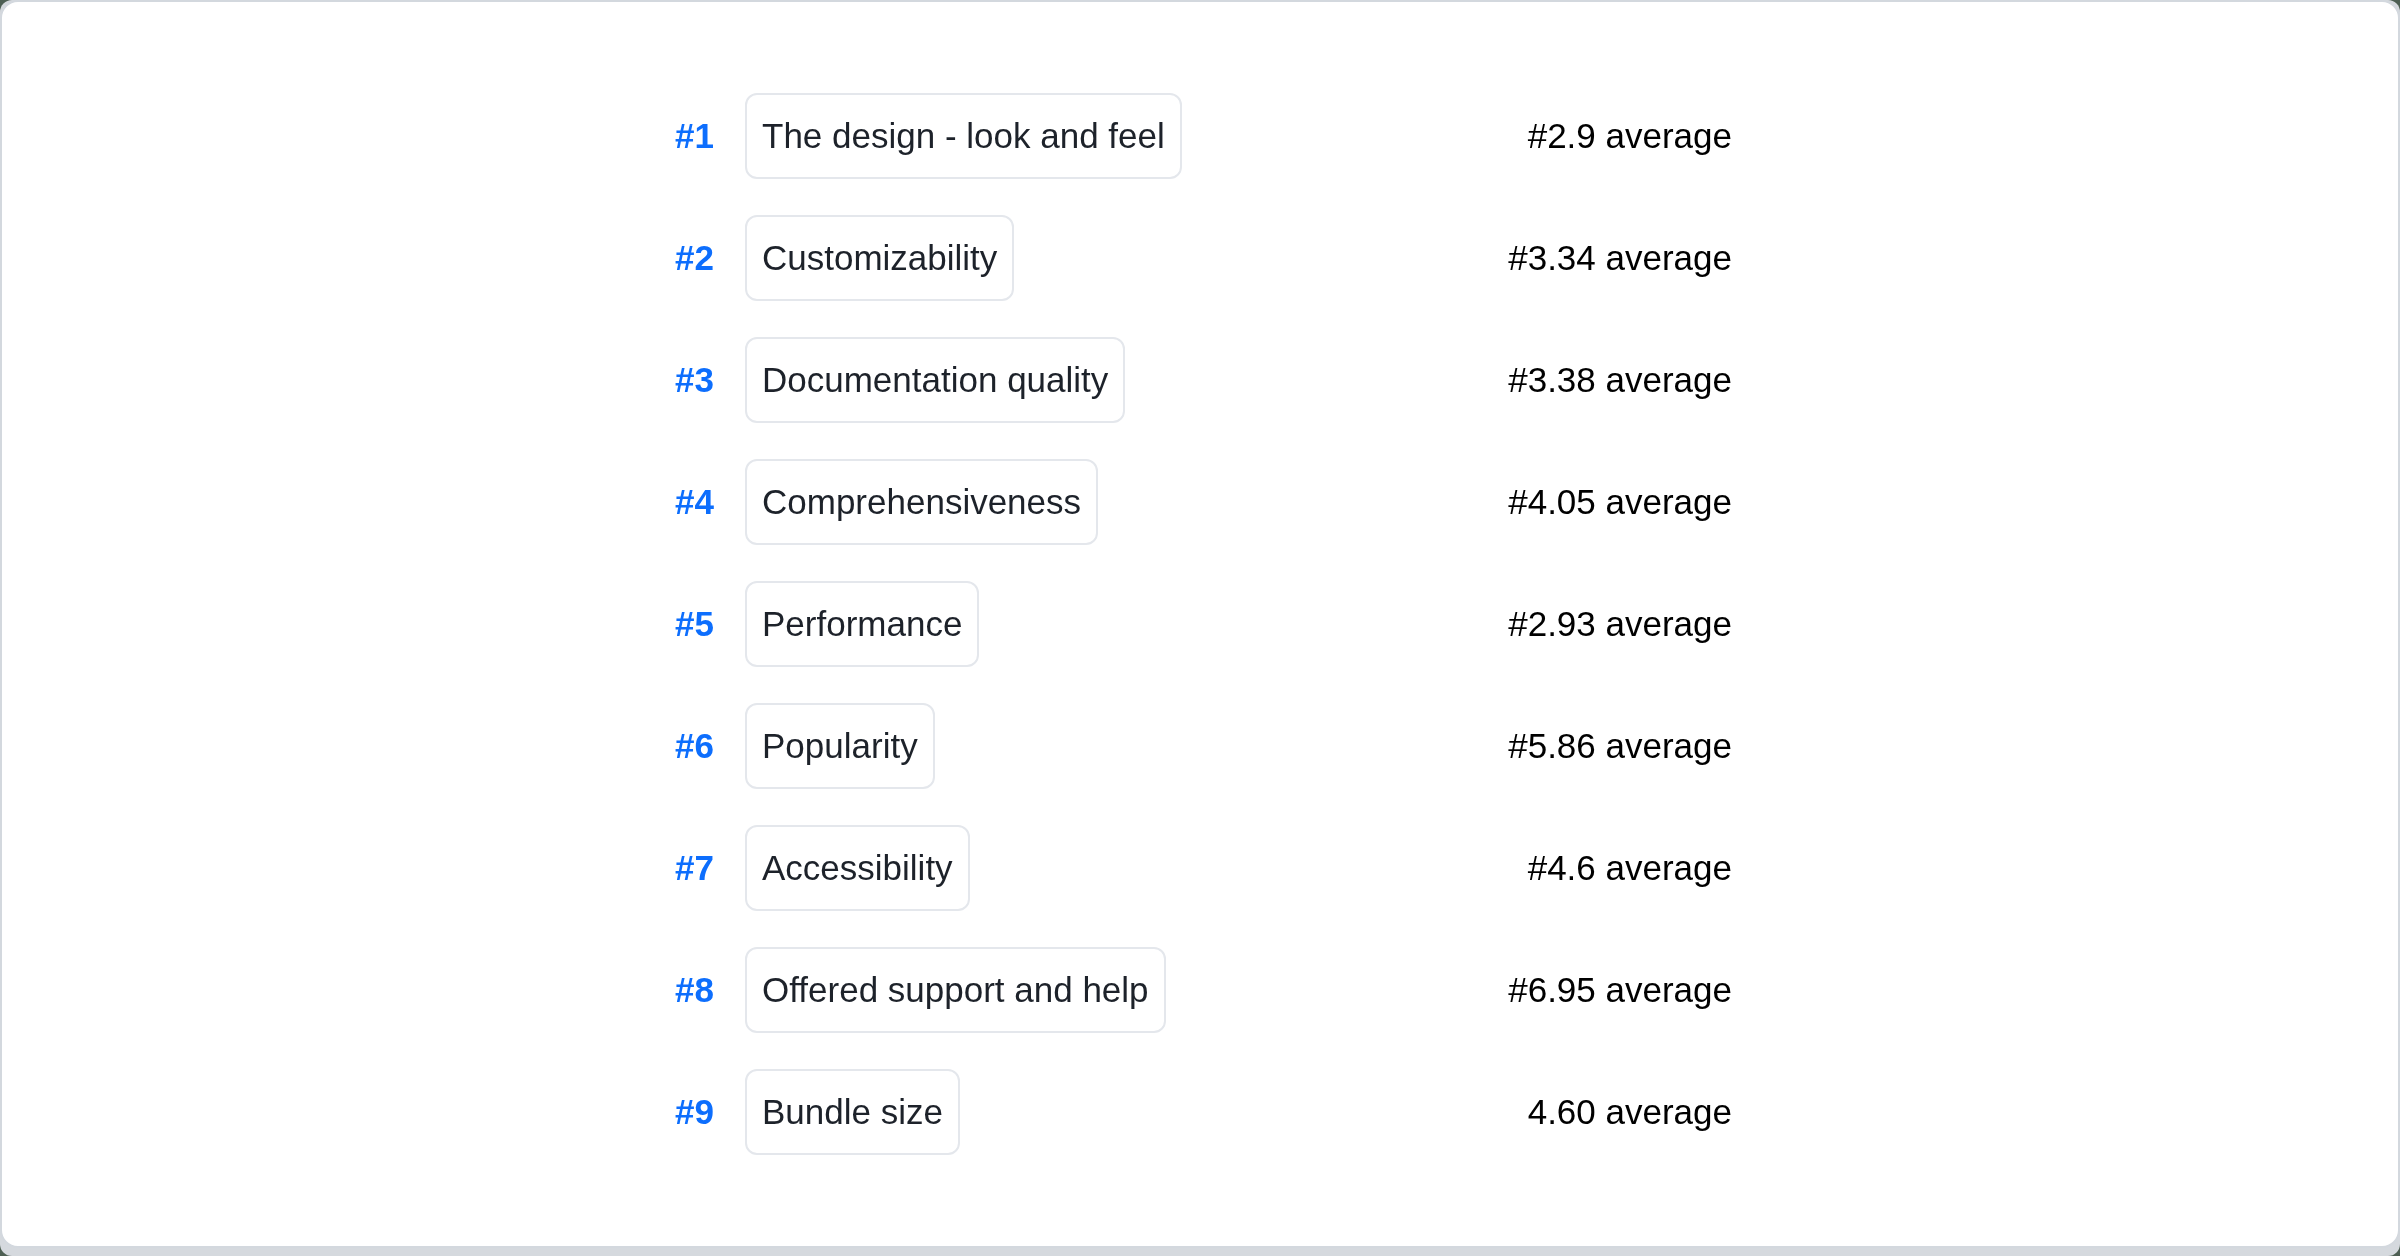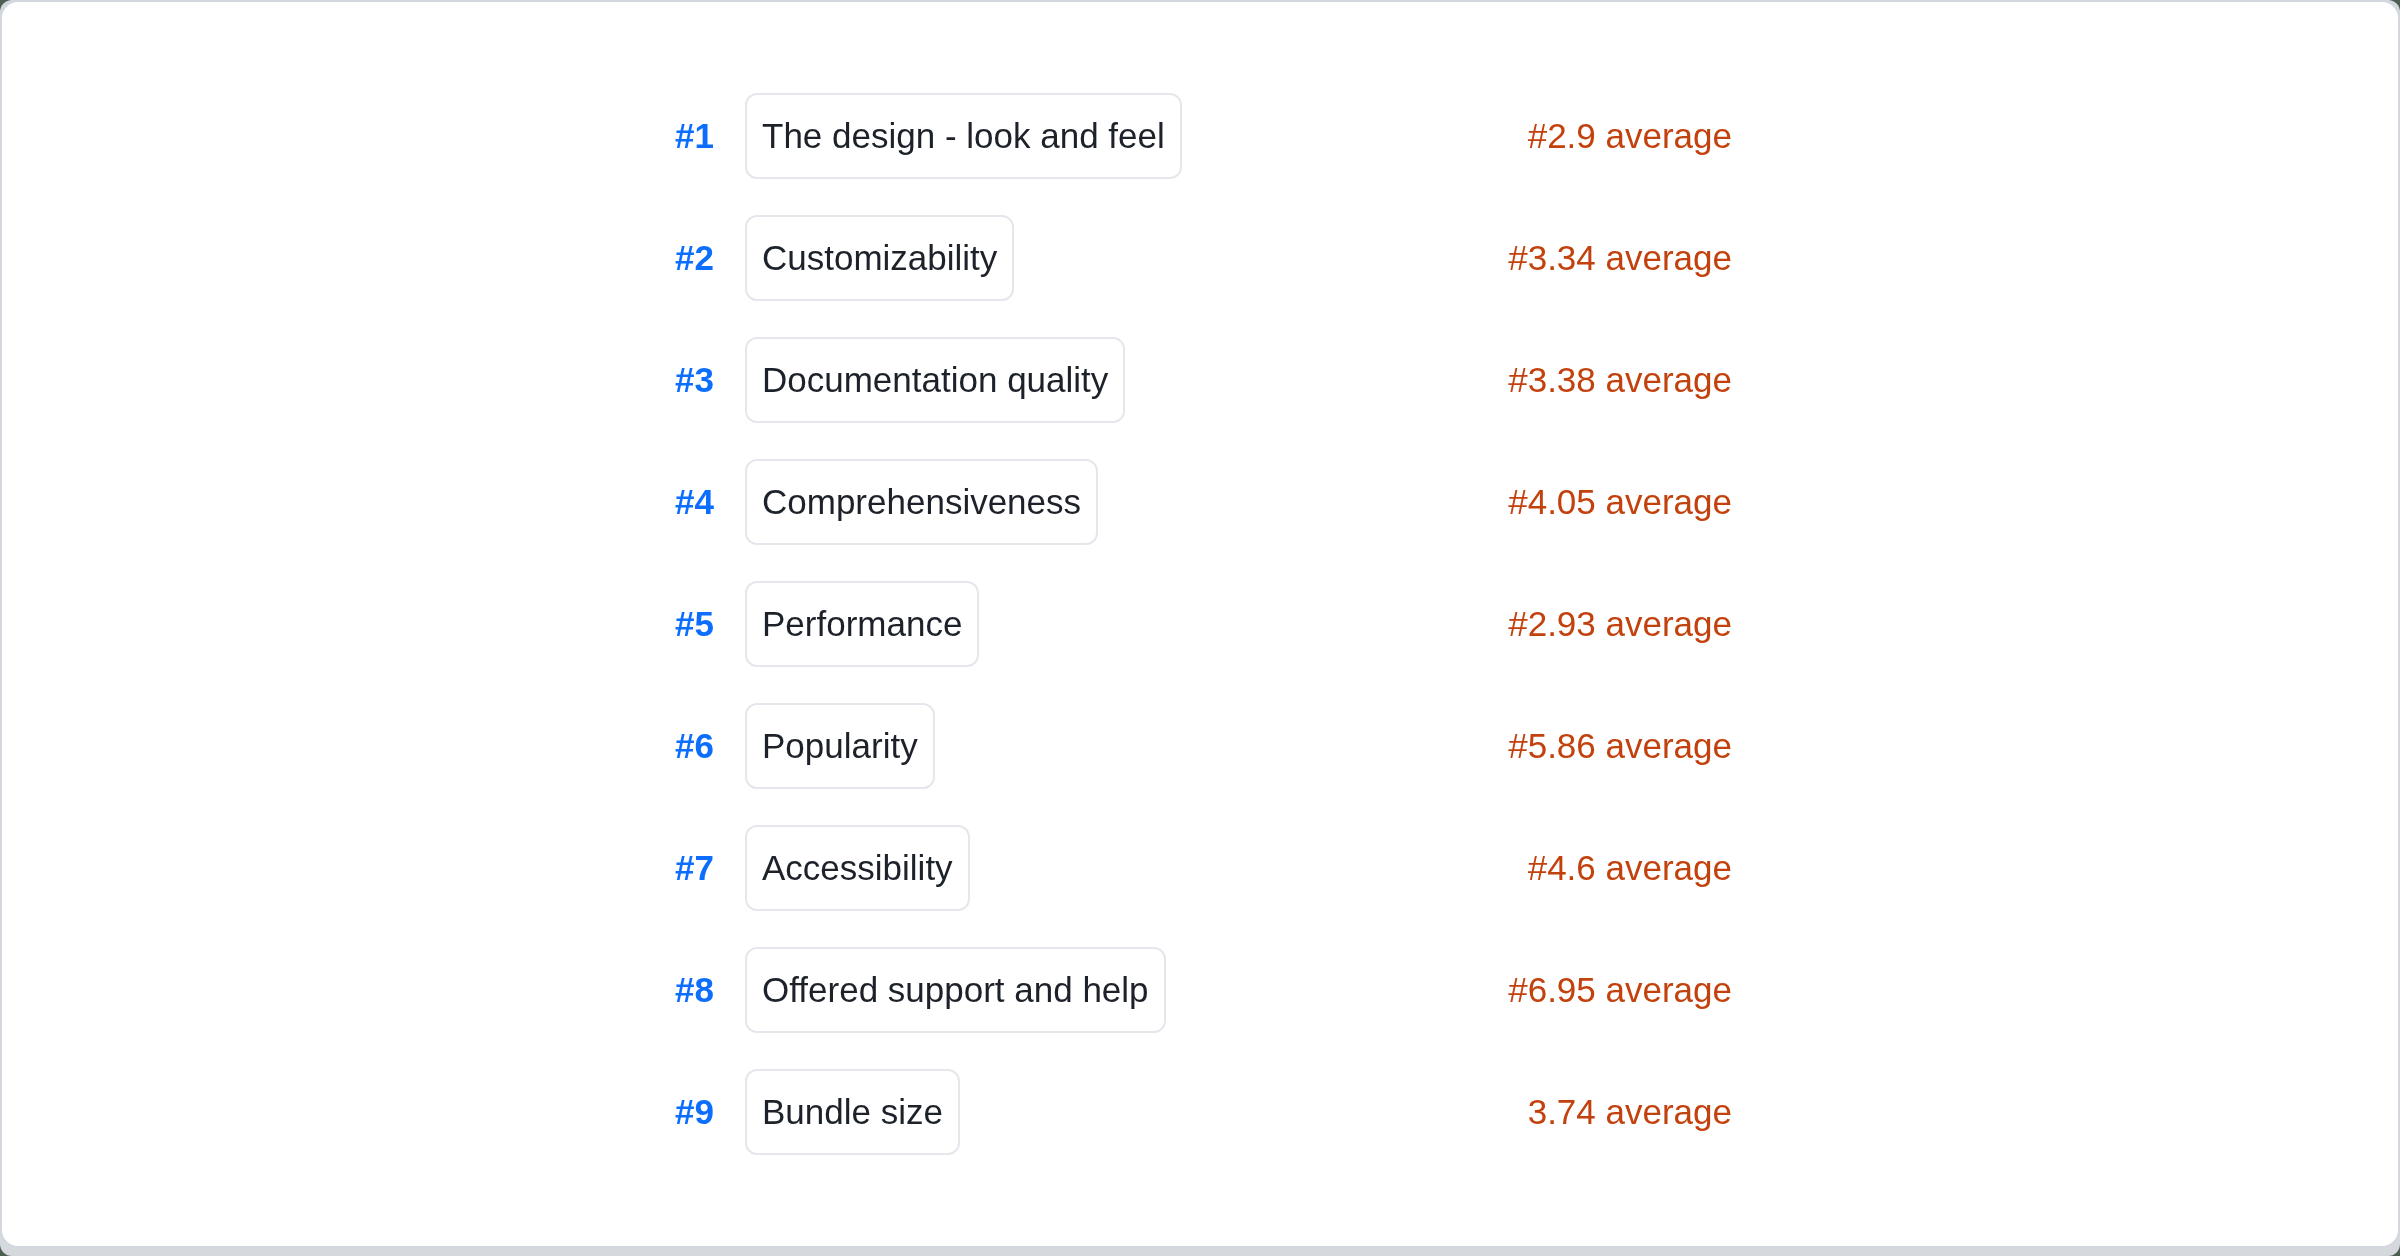--- a/index.html
+++ b/index.html
@@ -59,21 +59,21 @@
     border-radius: 12px;
     padding: 22px 15px;
     font-size: 35px;
     line-height: 38px;
     color: #1d222a;
     white-space: nowrap;
   }
   .avg {
     margin-left: auto;
     font-size: 35px;
-    color: #c2410c;
+    color: #000000;
     white-space: nowrap;
   }
 </style>
 </head>
 <body>
 
 <div class="frame">
   <div class="card">
     <div class="list">
   <div class="row">
@@ -120,17 +120,17 @@
 
   <div class="row">
     <span class="rank">#8</span>
     <span class="chip">Offered support and help</span>
     <span class="avg">#6.95 average</span>
   </div>
 
   <div class="row">
     <span class="rank">#9</span>
     <span class="chip">Bundle size</span>
-    <span class="avg">3.74 average</span>
+    <span class="avg">4.60 average</span>
   </div>
 </div>
   </div>
 </div>
 
 </body></html>

